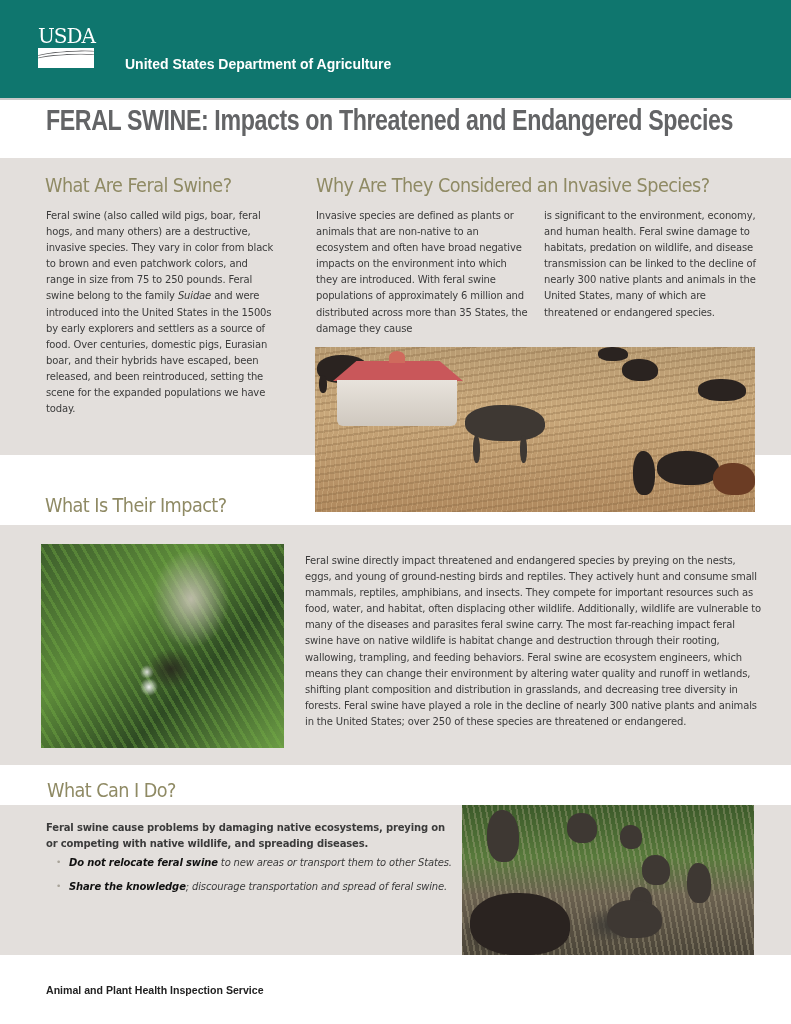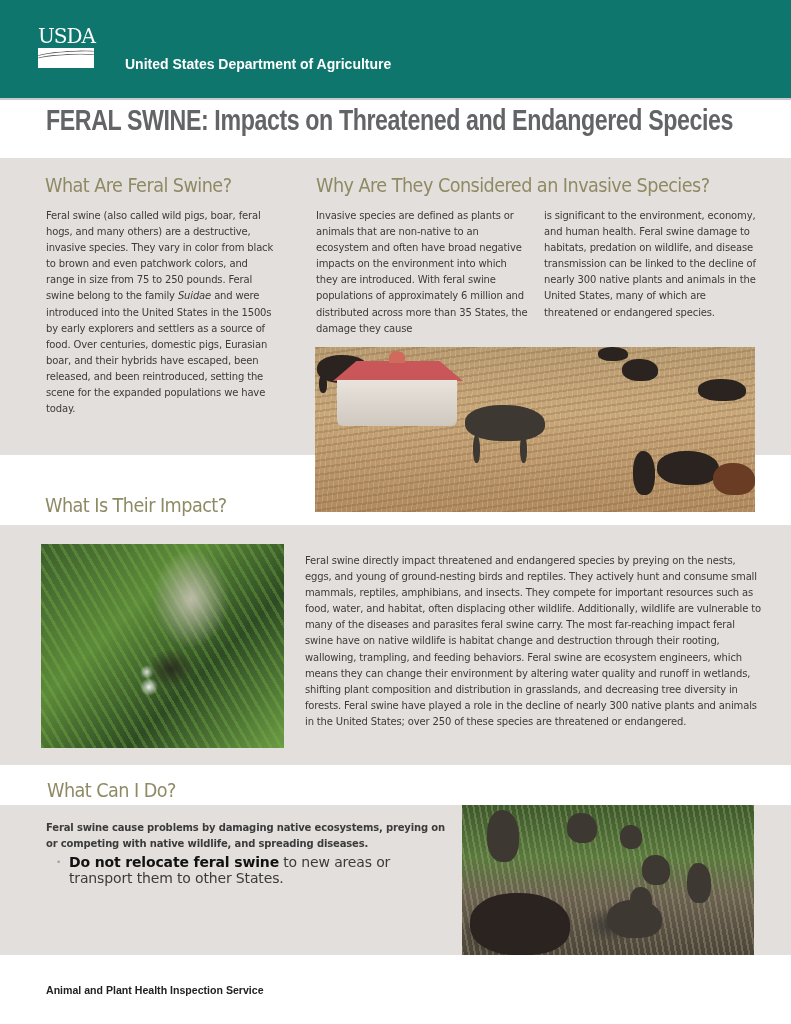--- a/index.html
+++ b/index.html
@@ -56,21 +56,21 @@
 
     
     .photo-herd { left: 462px; top: 805px; width: 292px; height: 150px;
       background:
         radial-gradient(ellipse 45px 28px at 45px 125px, #1e1c1a, transparent 100%),
         radial-gradient(ellipse 30px 18px at 150px 120px, #3a3834, transparent 100%),
         repeating-linear-gradient(80deg, rgba(190,180,150,0.3) 0 2px, transparent 2px 6px),
         linear-gradient(180deg, #3c5a2a 0%, #587a3c 35%, #6b6150 60%, #4a4438 100%); }
 
     .bullets { position: absolute; left: 56px; top: 855px; width: 400px; list-style: none; }
-    .bullets li { position: relative; padding-left: 13px; font-size: 14px; line-height: 15.5px; margin-bottom: 8.3px; color: #3b3b3b; letter-spacing: -0.15px; }
+    .bullets li { position: relative; padding-left: 13px; font-size: 10px; line-height: 15.5px; margin-bottom: 8.3px; color: #3b3b3b; letter-spacing: -0.15px; font-style: italic; }
     .bullets li::before { content: "•"; position: absolute; left: 0; top: 0; color: #a9a49a; font-size: 9px; }
     .bullets b { color: #111; font-weight: bold; }
 
     .footer { position: absolute; left: 46px; top: 984px; font-family: "Liberation Sans", sans-serif; font-weight: bold; font-size: 11.5px; color: #222; transform: scaleX(0.92); transform-origin: left top; }
   </style>
 </head>
 <body>
 
 <div class="band header">
   <div class="logo">
@@ -114,20 +114,21 @@
 </div>
 
 <h2 class="h2" style="left:45px; top:494px;">What Is Their Impact?</h2>
 <div class="photo photo-nest" title="Feral swine snout rooting at a ground nest with eggs in green vegetation"></div>
 <p class="p" style="left:305px; top:553px; width:460px;">Feral swine directly impact threatened and endangered species by preying on the nests, eggs, and young of ground-nesting birds and reptiles. They actively hunt and consume small mammals, reptiles, amphibians, and insects. They compete for important resources such as food, water, and habitat, often displacing other wildlife. Additionally, wildlife are vulnerable to many of the diseases and parasites feral swine carry. The most far-reaching impact feral swine have on native wildlife is habitat change and destruction through their rooting, wallowing, trampling, and feeding behaviors. Feral swine are ecosystem engineers, which means they can change their environment by altering water quality and runoff in wetlands, shifting plant composition and distribution in grasslands, and decreasing tree diversity in forests. Feral swine have played a role in the decline of nearly 300 native plants and animals in the United States; over 250 of these species are threatened or endangered.</p>
 
 <h2 class="h2" style="left:47px; top:779px;">What Can I Do?</h2>
 <p class="p" style="left:46px; top:820px; width:400px;font-weight:bold;">Feral swine cause problems by damaging native ecosystems, preying on or competing with native wildlife, and spreading diseases.</p>
 <ul class="bullets">
   <li><b>Do not relocate feral swine</b><span> to new areas or transport them to other States.</span></li>
+  <li><b>Share the knowledge</b><span>; discourage transportation and spread of feral swine.</span></li>
 </ul>
 <div class="photo photo-herd" title="Group of feral swine in a muddy, trampled creek bed">
   <div class="hog gray" style="left:25px; top:5px; width:32px; height:52px;"></div>
   <div class="hog gray" style="left:105px; top:8px; width:30px; height:30px;"></div>
   <div class="hog gray" style="left:158px; top:20px; width:22px; height:24px;"></div>
   <div class="hog gray" style="left:180px; top:50px; width:28px; height:30px;"></div>
   <div class="hog gray" style="left:225px; top:58px; width:24px; height:40px;"></div>
   <div class="hog gray" style="left:168px; top:82px; width:22px; height:28px;"></div>
   <div class="hog" style="left:8px; top:88px; width:100px; height:62px;"></div>
   <div class="hog gray" style="left:145px; top:95px; width:55px; height:38px;"></div>

